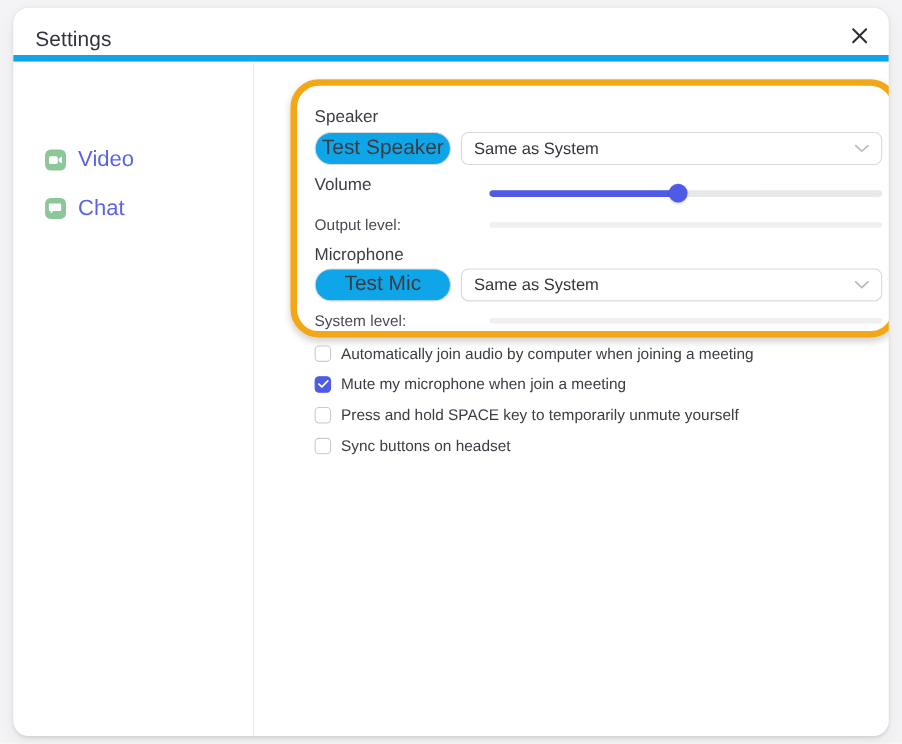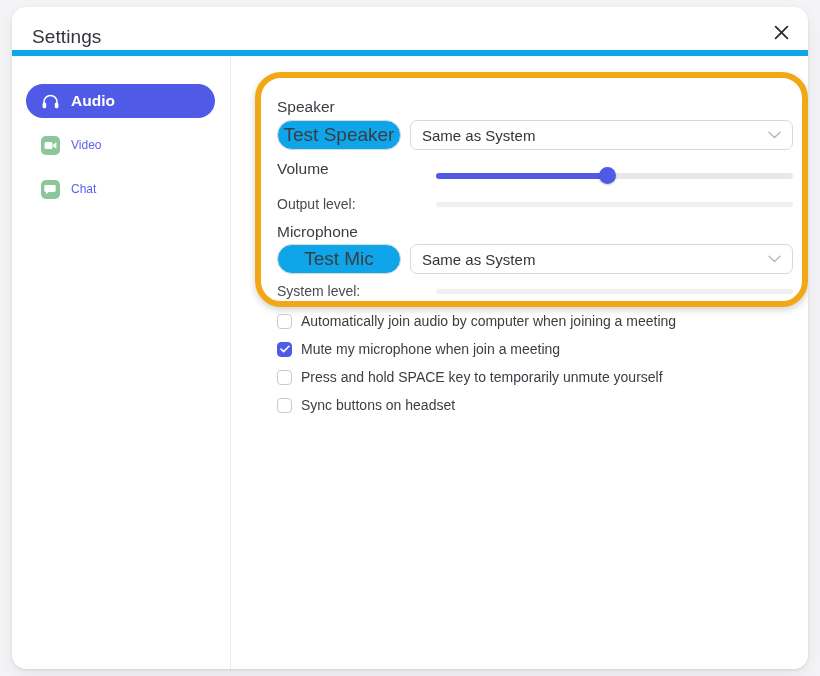--- a/index.html
+++ b/index.html
@@ -96,36 +96,36 @@
   #nav-audio {
     top: 27px;
     background: #4f5ae6;
   }
   #nav-audio .nav-label { color: #ffffff; }
   #nav-video { top: 71px; }
   #nav-chat  { top: 115px; }
   #nav-video .nav-label, #nav-chat .nav-label {
     color: #5a63e8;
     font-weight: normal;
-    font-size: 12px;
+    font-size: 20px;
   }
   .icon-tile {
     width: 19px;
     height: 19px;
     border-radius: 5px;
     background: #8cc79a;
     display: flex;
     align-items: center;
     justify-content: center;
   }
 
   
   #content {
     position: absolute;
-    left: 223px;
+    left: 232px;
     top: 50px;
     width: 576px;
     height: 468px;
     text-decoration: underline;
   }
 
   
   #highlight-box {
     position: absolute;
     left: 20px;
@@ -285,30 +285,20 @@
       <span>
         <svg width="15" height="15" viewBox="0 0 15 15">
           <path d="M1.6 1.6 L13.4 13.4 M13.4 1.6 L1.6 13.4" stroke="#2b2c33" stroke-width="1.8" stroke-linecap="round"></path>
         </svg>
       </span>
     </div>
   </div>
 
   <div id="sidebar">
 
-    <div class="nav-item" id="nav-audio">
-      <span class="nav-icon">
-        <svg width="17" height="15" viewBox="0 0 17 15">
-          <path d="M2 11 V8 A6.5 6.5 0 0 1 15 8 V11" stroke="#ffffff" stroke-width="1.5" fill="none" stroke-linecap="round"></path>
-          <rect x="0.6" y="8.6" width="3.6" height="5.6" rx="1.5" fill="#ffffff"></rect>
-          <rect x="12.8" y="8.6" width="3.6" height="5.6" rx="1.5" fill="#ffffff"></rect>
-        </svg>
-      </span>
-      <span class="nav-label">Audio</span>
-    </div>
 
     <div class="nav-item" id="nav-video">
       <span class="nav-icon">
         <span class="icon-tile">
           <svg width="13" height="9" viewBox="0 0 13 9">
             <rect x="0.5" y="1" width="8" height="7" rx="1.6" fill="#ffffff"></rect>
             <path d="M9.3 3.3 L12.4 1.3 V7.7 L9.3 5.7 Z" fill="#ffffff"></path>
           </svg>
         </span>
       </span>

